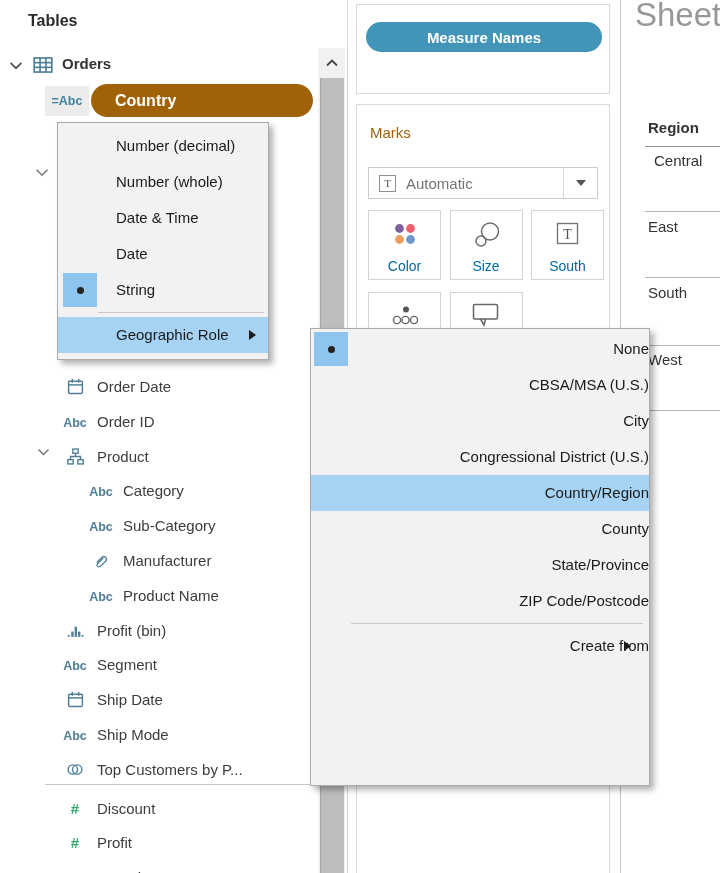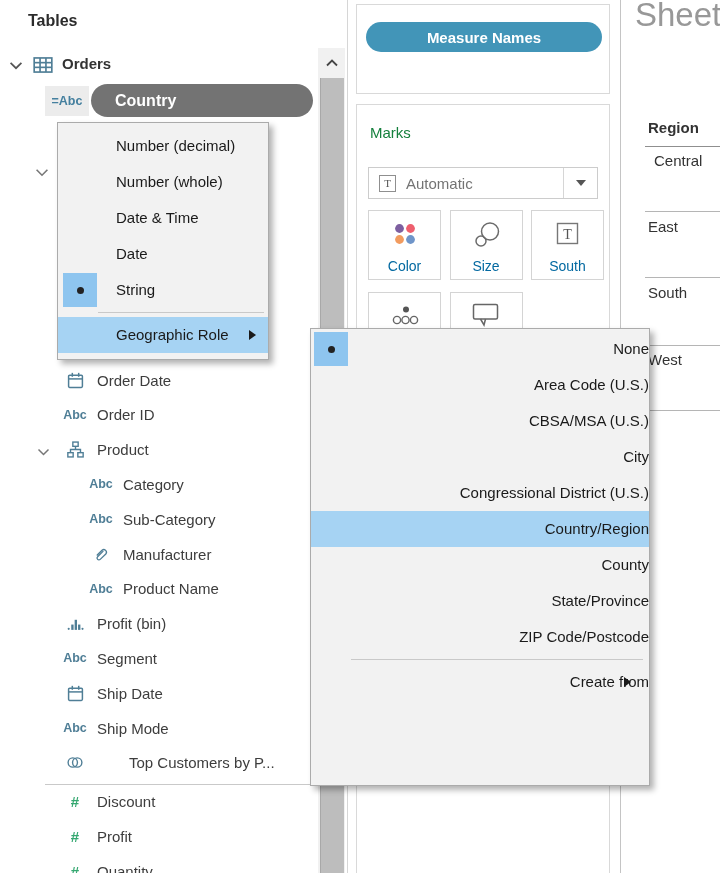--- a/index.html
+++ b/index.html
@@ -13,24 +13,24 @@
   
   #tables-title{left:28px;top:12px;font-size:16px;font-weight:bold;color:#2b2b2b;}
   #orders-label{left:62px;top:55px;font-size:15px;font-weight:bold;color:#333;}
   #country-icon-box{
     left:45px;top:86px;width:44px;height:30px;background:#ececec;
     display:flex;align-items:center;justify-content:center;
     color:#45809f;font-size:12.5px;font-weight:bold;letter-spacing:0;
   }
   #country-pill{
     left:91px;top:84px;width:222px;height:33px;border-radius:17px;
-    background:#737373;display:flex;align-items:center;
+    background:#a16207;display:flex;align-items:center;
     color:#fff;font-size:16px;font-weight:600;padding-left:24px;box-sizing:border-box;
   }
-  .field-row{position:absolute;height:30px;display:flex;align-items:center;}
+  .field-row{position:absolute;height:30px;display:flex;align-items:flex-end;}
   .field-icon{width:26px;display:flex;justify-content:center;align-items:center;flex:none;}
   .field-label{font-size:15px;color:#3d3d3d;white-space:nowrap;margin-left:9px;}
   .abc-txt{color:#4f7e96;font-size:12.5px;font-weight:600;}
   .hash-txt{color:#35a871;font-size:15px;font-weight:bold;}
   .pane-sep{position:absolute;left:45px;width:273px;height:1px;background:#c9c9c9;}
   .chev{position:absolute;width:16px;height:13px;}
 
   
   #scrollbar{left:318px;top:48px;width:27px;height:825px;background:#f1f1f1;}
   #scroll-up{position:absolute;left:0;top:0;width:27px;height:30px;background:#f1f1f1;
@@ -39,21 +39,21 @@
 
   
   .vline{top:0;width:1px;height:873px;background:#d6d6d6;}
   .card{background:#fff;border:1px solid #d9d9d9;}
   #shelf-card{left:356px;top:4px;width:252px;height:88px;}
   #measure-pill{
     left:366px;top:22px;width:236px;height:30px;border-radius:15px;background:#4295b8;
     display:flex;align-items:center;justify-content:center;color:#fff;font-size:15px;font-weight:600;
   }
   #marks-card{left:356px;top:104px;width:252px;height:769px;}
-  #marks-title{left:370px;top:124px;font-size:15px;color:#15803d;}
+  #marks-title{left:370px;top:124px;font-size:15px;color:#a16207;}
   #mark-type{
     left:368px;top:167px;width:230px;height:32px;border:1px solid #cccccc;background:#fff;
     display:flex;align-items:center;box-sizing:border-box;
   }
   #mark-type-label{font-size:15px;color:#737373;margin-left:10px;}
   #mark-type-caret-zone{position:absolute;right:0;top:0;width:33px;height:30px;border-left:1px solid #d6d6d6;
     display:flex;align-items:center;justify-content:center;}
   .caret-down{width:0;height:0;border-left:5px solid transparent;border-right:5px solid transparent;border-top:6px solid #555;}
   .marks-btn{
     position:absolute;width:71px;height:68px;border:1px solid #d4d4d4;background:#fff;
@@ -213,21 +213,21 @@
           </svg>
         </span>
         <span class="field-label">Ship Date</span>
       </div>
       <div class="field-row" style="top: 713px; left: 62px;">
         <span class="field-icon">
           <span class="abc-txt">Abc</span>
         </span>
         <span class="field-label">Ship Mode</span>
       </div>
-      <div class="field-row" style="top: 747.8px; left: 62px; gap: 32px;">
+      <div class="field-row" style="top: 747.8px; left: 62px;">
         <span class="field-icon">
           <svg width="18" height="17" viewBox="0 0 17 16" fill="none" stroke="#4f7e96" stroke-width="1.3">
             <circle cx="6.4" cy="8" r="4.4"></circle>
             <circle cx="10.6" cy="8" r="4.4"></circle>
           </svg>
         </span>
         <span class="field-label">Top Customers by P...</span>
       </div>
       <div class="pane-sep" style="top: 783.6px;"></div>
       <div class="field-row" style="top: 786.6px; left: 62px;">
@@ -354,21 +354,20 @@
       <div class="menu-sep">
         <div class="line"></div>
       </div>
       <div class="menu-item hl"><span class="mi-label">Geographic Role</span><span class="arrow-right" style="right: 12px;"></span></div>
     </div>
 
   <div class="menu" id="geo-submenu">
       <div class="menu-item"><span class="radio-sq">
           <span class="radio-dot"></span>
         </span><span class="mi-label">None</span></div>
-      <div class="menu-item"><span class="mi-label">Area Code (U.S.)</span></div>
       <div class="menu-item"><span class="mi-label">CBSA/MSA (U.S.)</span></div>
       <div class="menu-item"><span class="mi-label">City</span></div>
       <div class="menu-item"><span class="mi-label">Congressional District (U.S.)</span></div>
       <div class="menu-item hl"><span class="mi-label">Country/Region</span></div>
       <div class="menu-item"><span class="mi-label">County</span></div>
       <div class="menu-item"><span class="mi-label">State/Province</span></div>
       <div class="menu-item"><span class="mi-label">ZIP Code/Postcode</span></div>
       <div class="menu-sep">
         <div class="line"></div>
       </div>

